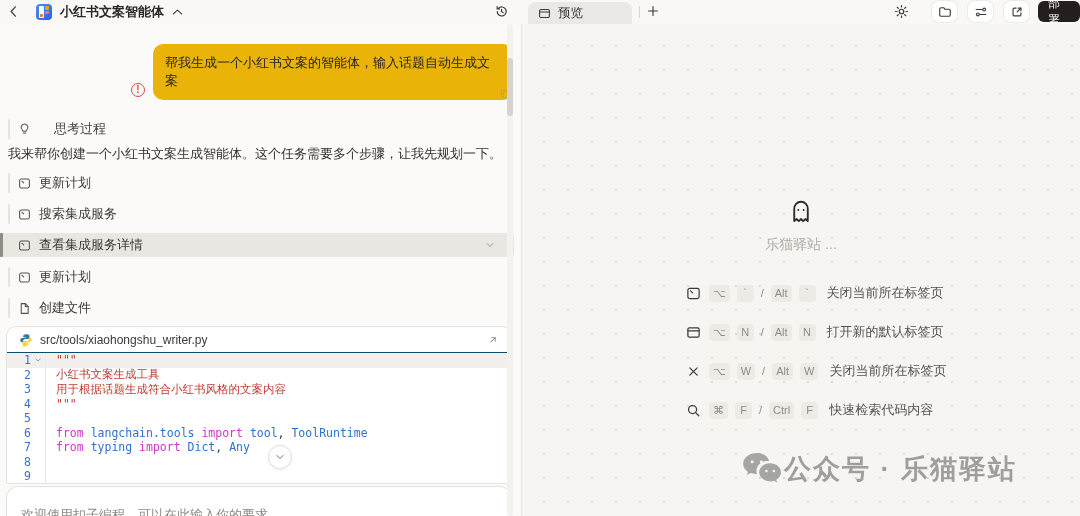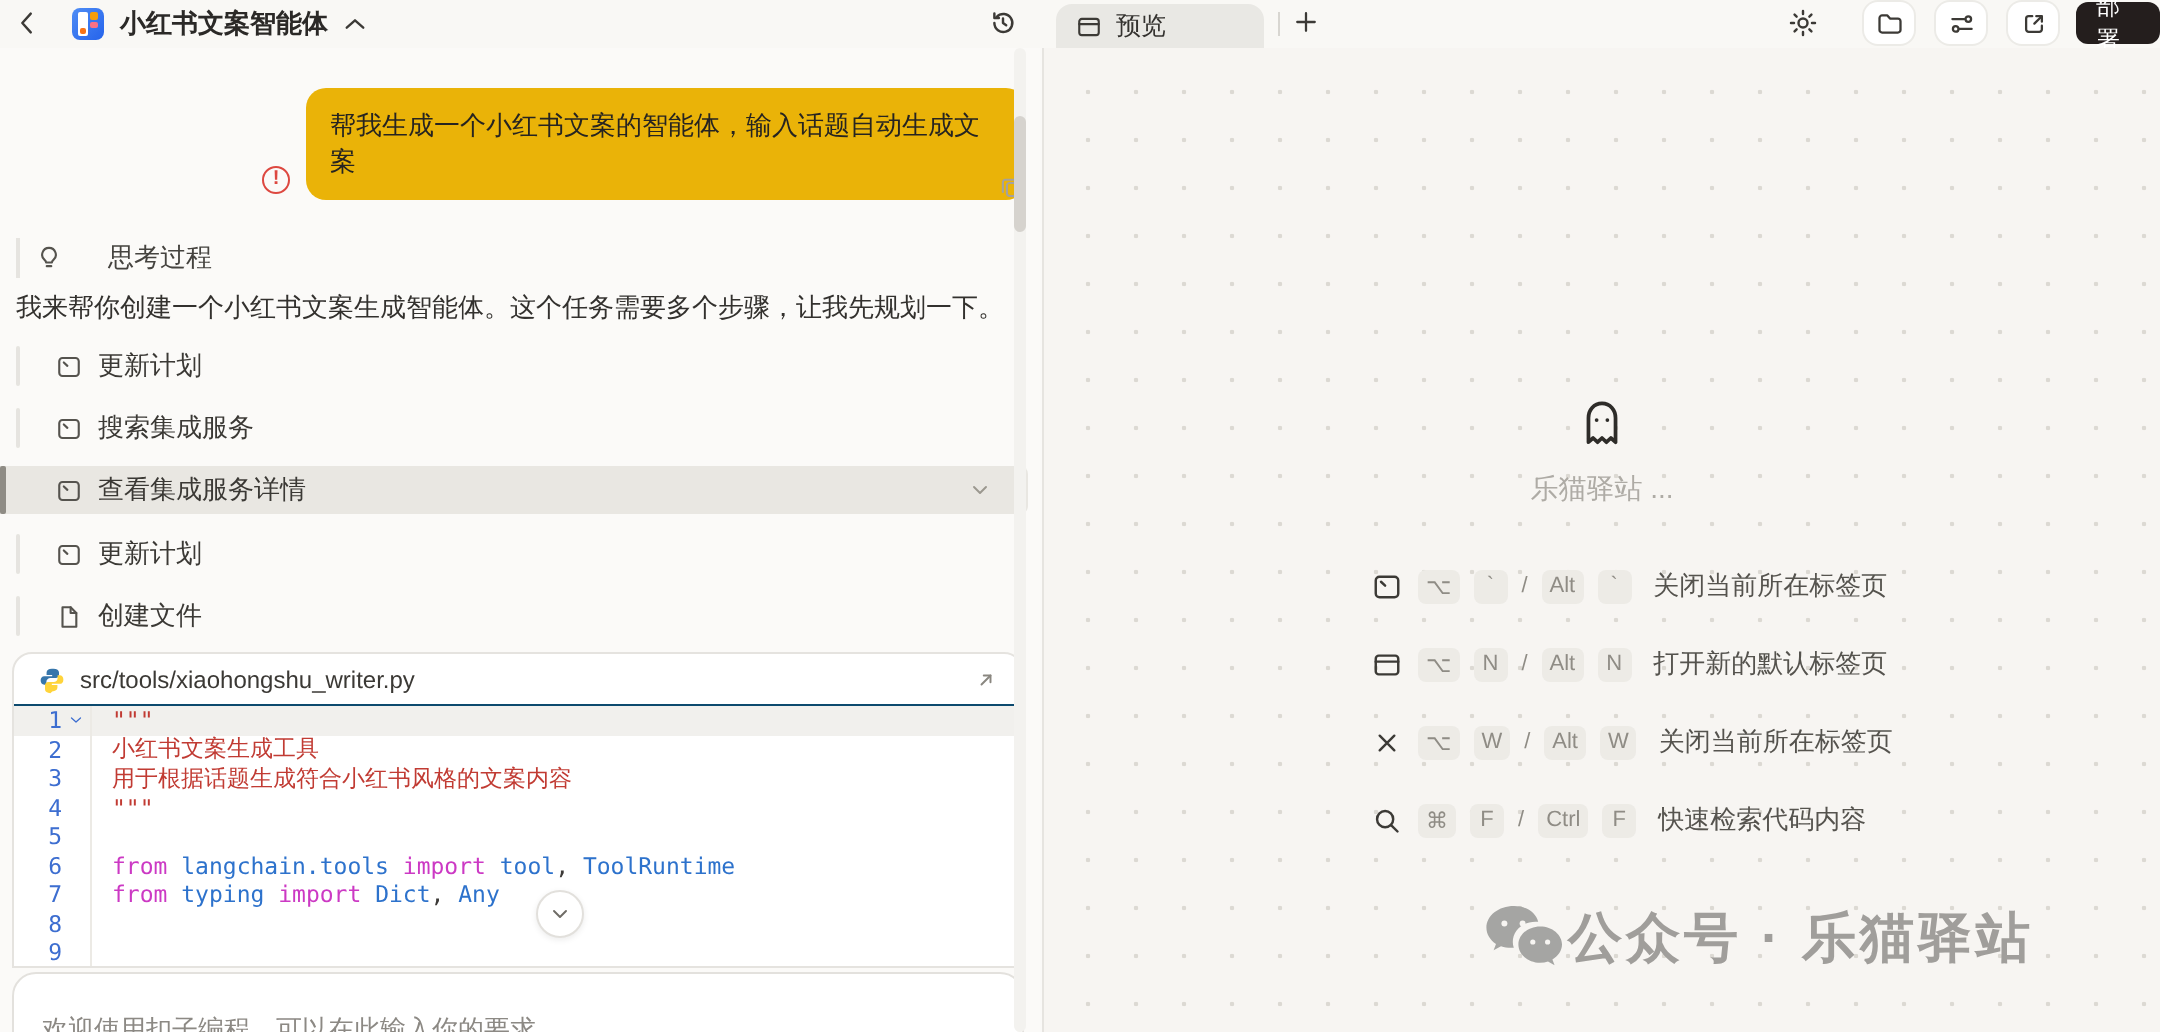--- a/index.html
+++ b/index.html
@@ -27,21 +27,21 @@
 
   
   .chat-panel{position:absolute;top:24px;left:0;width:520px;height:492px;background:#fbfaf8}
   .msg-row{position:absolute;top:20px;right:7px;display:flex;align-items:flex-end;gap:8px}
   .warn{width:14px;height:14px;border:1.3px solid #dd4840;border-radius:50%;color:#dd4840;font-size:10px;line-height:11px;text-align:center;font-weight:700;margin-bottom:3px}
   .bubble{background:#eab308;border-radius:10px;padding:10px 12px;font-size:13px;color:#262421;max-width:360px}
   .copy-row{position:absolute;top:63px;right:8px}
   .think-row{position:absolute;top:95px;left:8px;display:flex;align-items:center;gap:23px;border-left:2px solid #e6e4e0;padding-left:8px;height:20px}
   .think-row span{font-size:13px;color:#45433f}
   .para{position:absolute;top:121px;left:8px;right:14px;font-size:13px;color:#33312e;line-height:1.45}
-  .task{position:absolute;left:0;display:flex;align-items:center;gap:8px;height:20px;padding-left:28px;font-size:13px;color:#3b3935}
+  .task{position:absolute;left:0;display:flex;align-items:center;gap:8px;height:20px;padding-left:18px;font-size:13px;color:#3b3935}
   .task::before{content:"";position:absolute;left:8px;top:0;bottom:0;width:2px;background:#e6e4e0;border-radius:1px}
   .task.active{background:#e9e7e2;height:24px;width:514px;border-radius:0 4px 4px 0}
   .task.active::before{left:0;width:3px;background:#8f8c85}
   .task .chev{position:absolute;right:18px}
 
   
   .code-card{position:absolute;top:302px;left:6px;width:506px;height:158px;background:#fff;border:1px solid #e5e3df;border-radius:10px 10px 0 0;overflow:hidden}
   .code-head{height:26px;display:flex;align-items:center;gap:7px;padding:0 12px;border-bottom:1px solid #0c4a6e}
   .code-head span{font-size:12px;color:#3b3935}
   .code-head .open{margin-left:auto}

